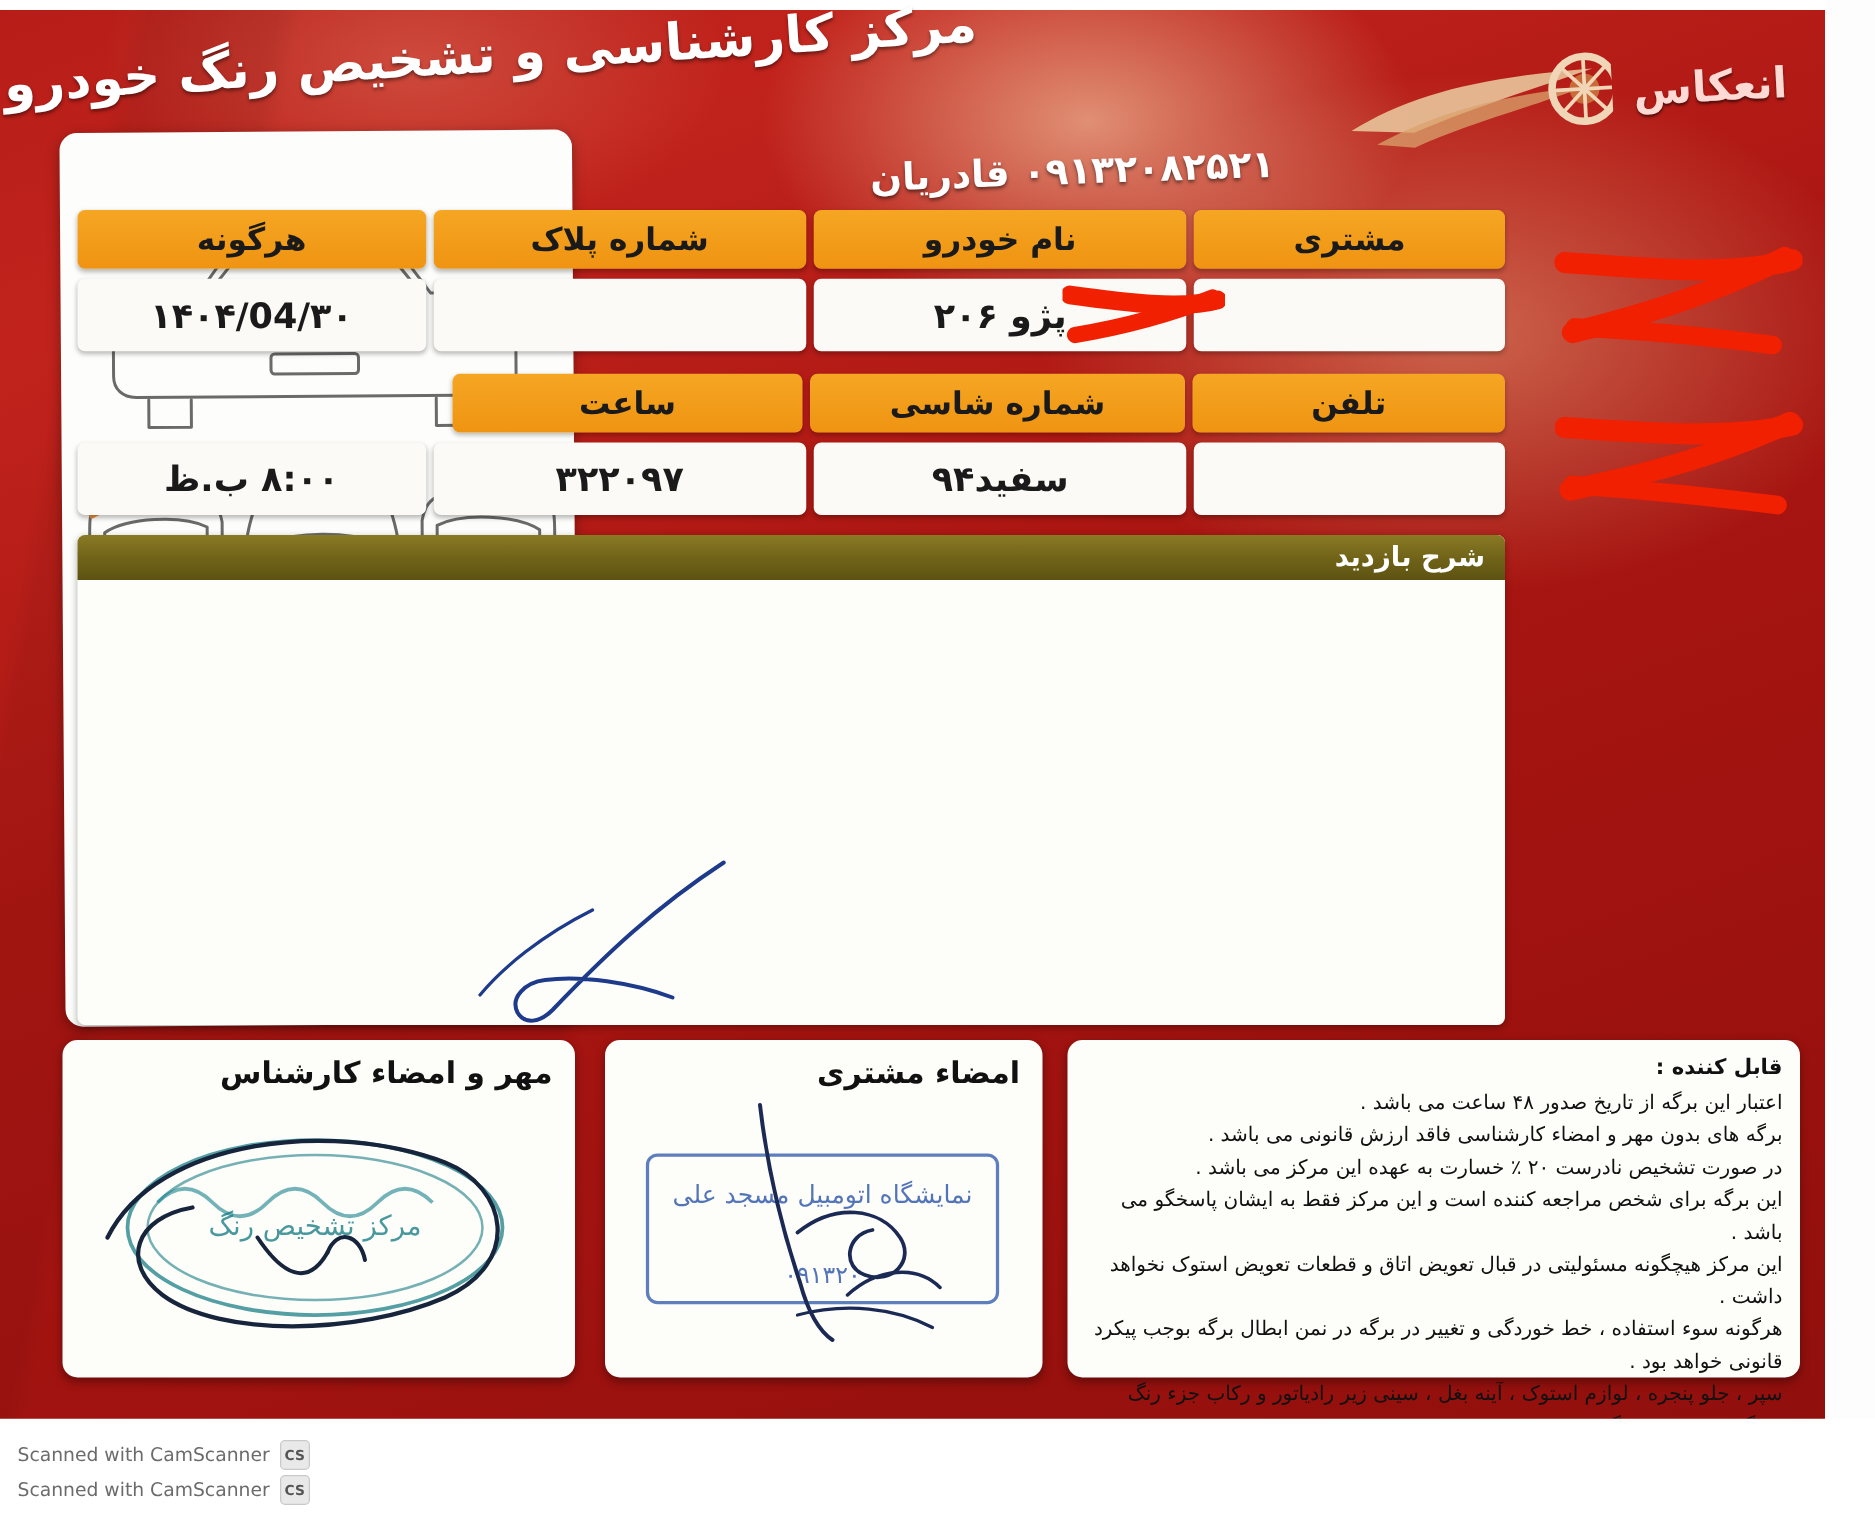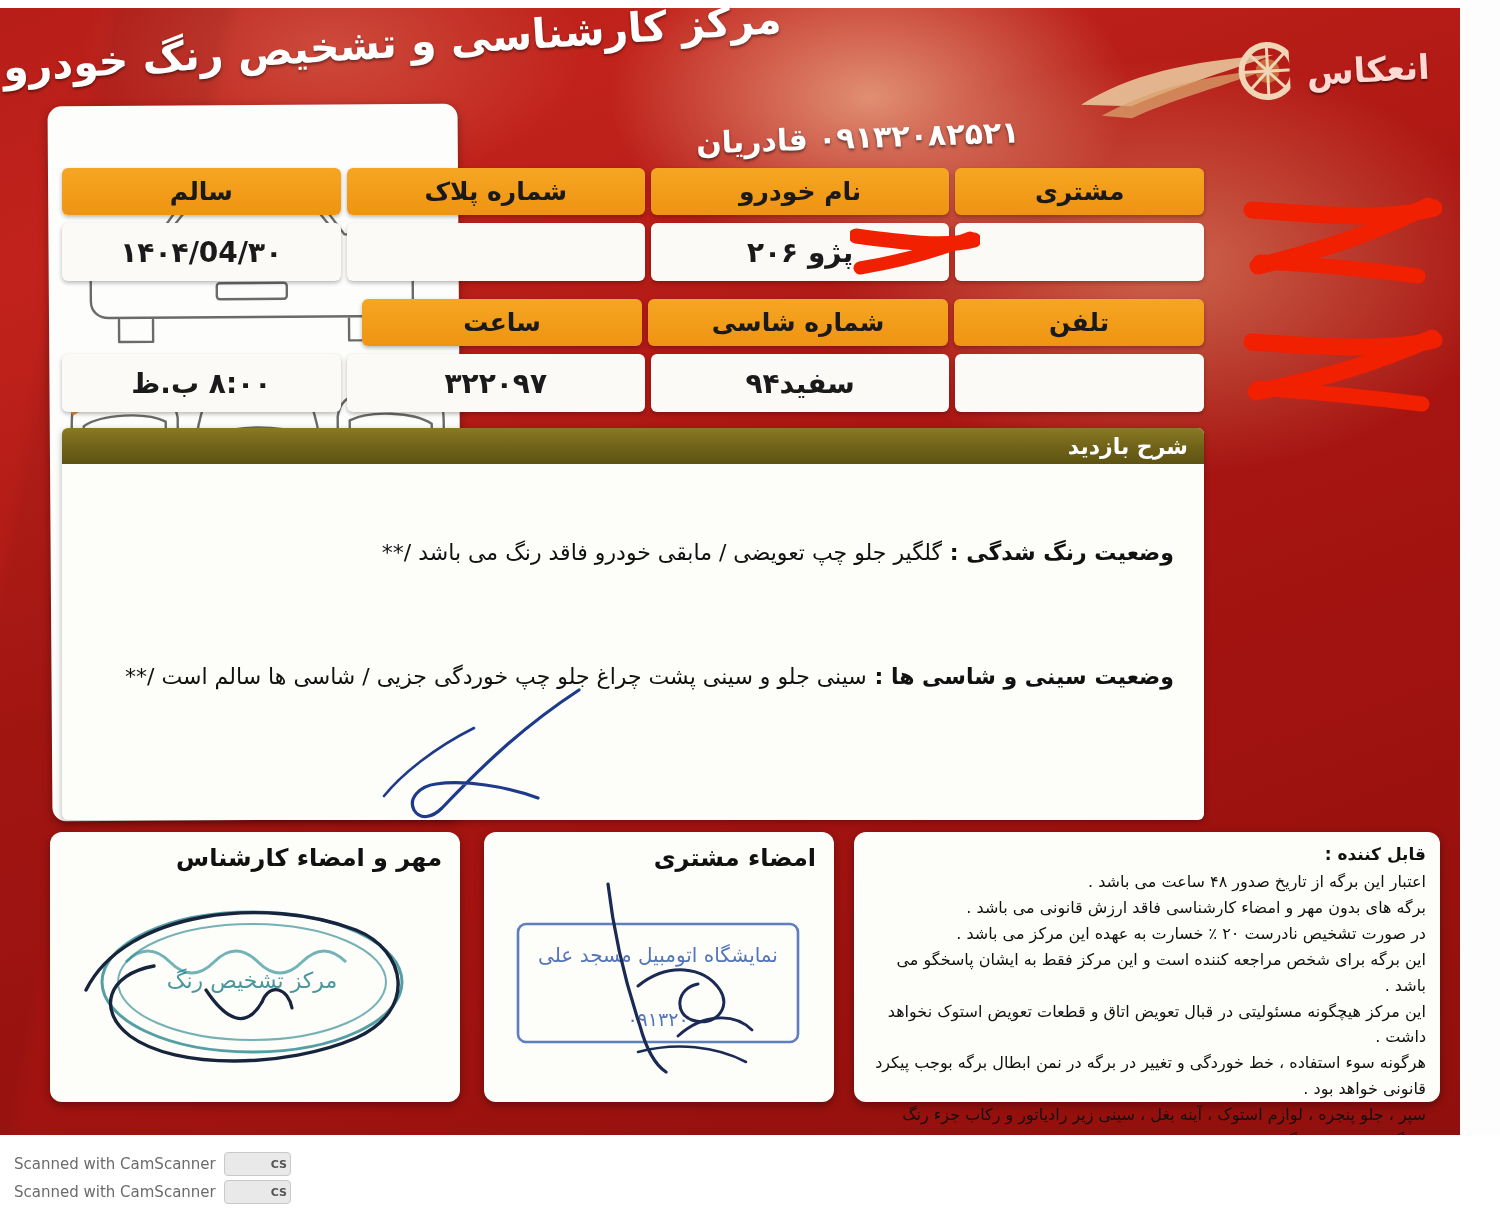--- a/index.html
+++ b/index.html
@@ -103,21 +103,21 @@
   .notice-list{position:absolute;top:12px;right:14px;left:14px;text-align:right;}
   .notice-list .n-head{font-size:17px;font-weight:bold;margin-bottom:5px;color:#111;}
   .notice-list li{font-size:16px;color:#111;line-height:1.62;list-style:none;margin:0;padding:0;}
   .notice-list ul{margin:0;padding:0;}
 
   
   .cs{position:absolute;left:14px;display:flex;align-items:center;gap:8px;color:#6b6b6b;font-size:15px;}
   .cs1{top:1152px}.cs2{top:1180px}
   .cs-badge{
     width:22px;height:22px;border-radius:4px;background:#e9e9e9;border:1px solid #c9c9c9;
-    color:#555;font-size:11px;font-weight:bold;display:flex;align-items:center;justify-content:center;padding-left:43px;
+    color:#555;font-size:11px;font-weight:bold;display:flex;align-items:center;justify-content:center;
   }
   .white-strip{position:absolute;left:0;right:0;top:1135px;height:78px;background:#ffffff;}
   .white-right{position:absolute;right:0;top:0;width:40px;bottom:0;background:#fdfdfd;}
   .white-top{position:absolute;left:0;right:0;top:0;height:8px;background:#ffffff;}
 </style>
 </head>
 <body>
 
 <div id="page">
 
@@ -202,21 +202,21 @@
     <div class="side-label">چپ</div>
     <div class="side-label2">راست</div>
   </div>
 
   <div class="tbl">
 
     <div class="tr">
       <div class="th c1">مشتری</div>
       <div class="th c2">نام خودرو</div>
       <div class="th c3">شماره پلاک</div>
-      <div class="th c4">سالم</div>
+      <div class="th c4">هرگونه</div>
     </div>
 
     <div class="tr">
       <div class="td c1"></div>
       <div class="td c2">پژو ۲۰۶</div>
       <div class="td c3"></div>
       <div class="td c4">۱۴۰۴/04/۳۰</div>
     </div>
 
     <div class="tr" style="margin-top:18px;">
@@ -250,29 +250,21 @@
   <div class="redact" style="right:520px;top:222px;width:130px;height:60px;">
     <svg viewBox="0 0 130 60" width="130" height="60">
       <path d="M6 14 C50 20 96 26 124 18" stroke="#f02000" stroke-width="15" fill="none" stroke-linecap="round"></path>
       <path d="M120 16 C80 32 46 40 10 46" stroke="#f02000" stroke-width="13" fill="none" stroke-linecap="round"></path>
     </svg>
   </div>
 
   <div class="desc">
     <div class="desc-head">شرح بازدید</div>
 
-    <div class="desc-line desc-l1">
-      <span class="lbl">وضعیت رنگ شدگی :</span>
-      <span class="val">گلگیر جلو چپ تعویضی / مابقی خودرو فاقد رنگ می باشد /**</span>
-    </div>
-
-    <div class="desc-line desc-l2">
-      <span class="lbl">وضعیت سینی و شاسی ها :</span>
-      <span class="val">سینی جلو و سینی پشت چراغ جلو چپ خوردگی جزیی / شاسی ها سالم است /**</span>
-    </div>
+
 
     <svg style="position:absolute;right:600px;top:250px;" width="280" height="150" viewBox="0 0 280 150">
       <path d="M255 12 C200 48 160 86 118 130 C108 140 96 142 90 132 C84 120 96 108 112 106
                C140 102 182 108 214 120" fill="none" stroke="#1e3a8a" stroke-width="3.2" stroke-linecap="round"></path>
       <path d="M60 118 C78 96 110 70 150 50" fill="none" stroke="#1e3a8a" stroke-width="2.6" stroke-linecap="round"></path>
     </svg>
   </div>
 
   <div class="card c-expert">
     <div class="card-title">مهر و امضاء کارشناس</div>

